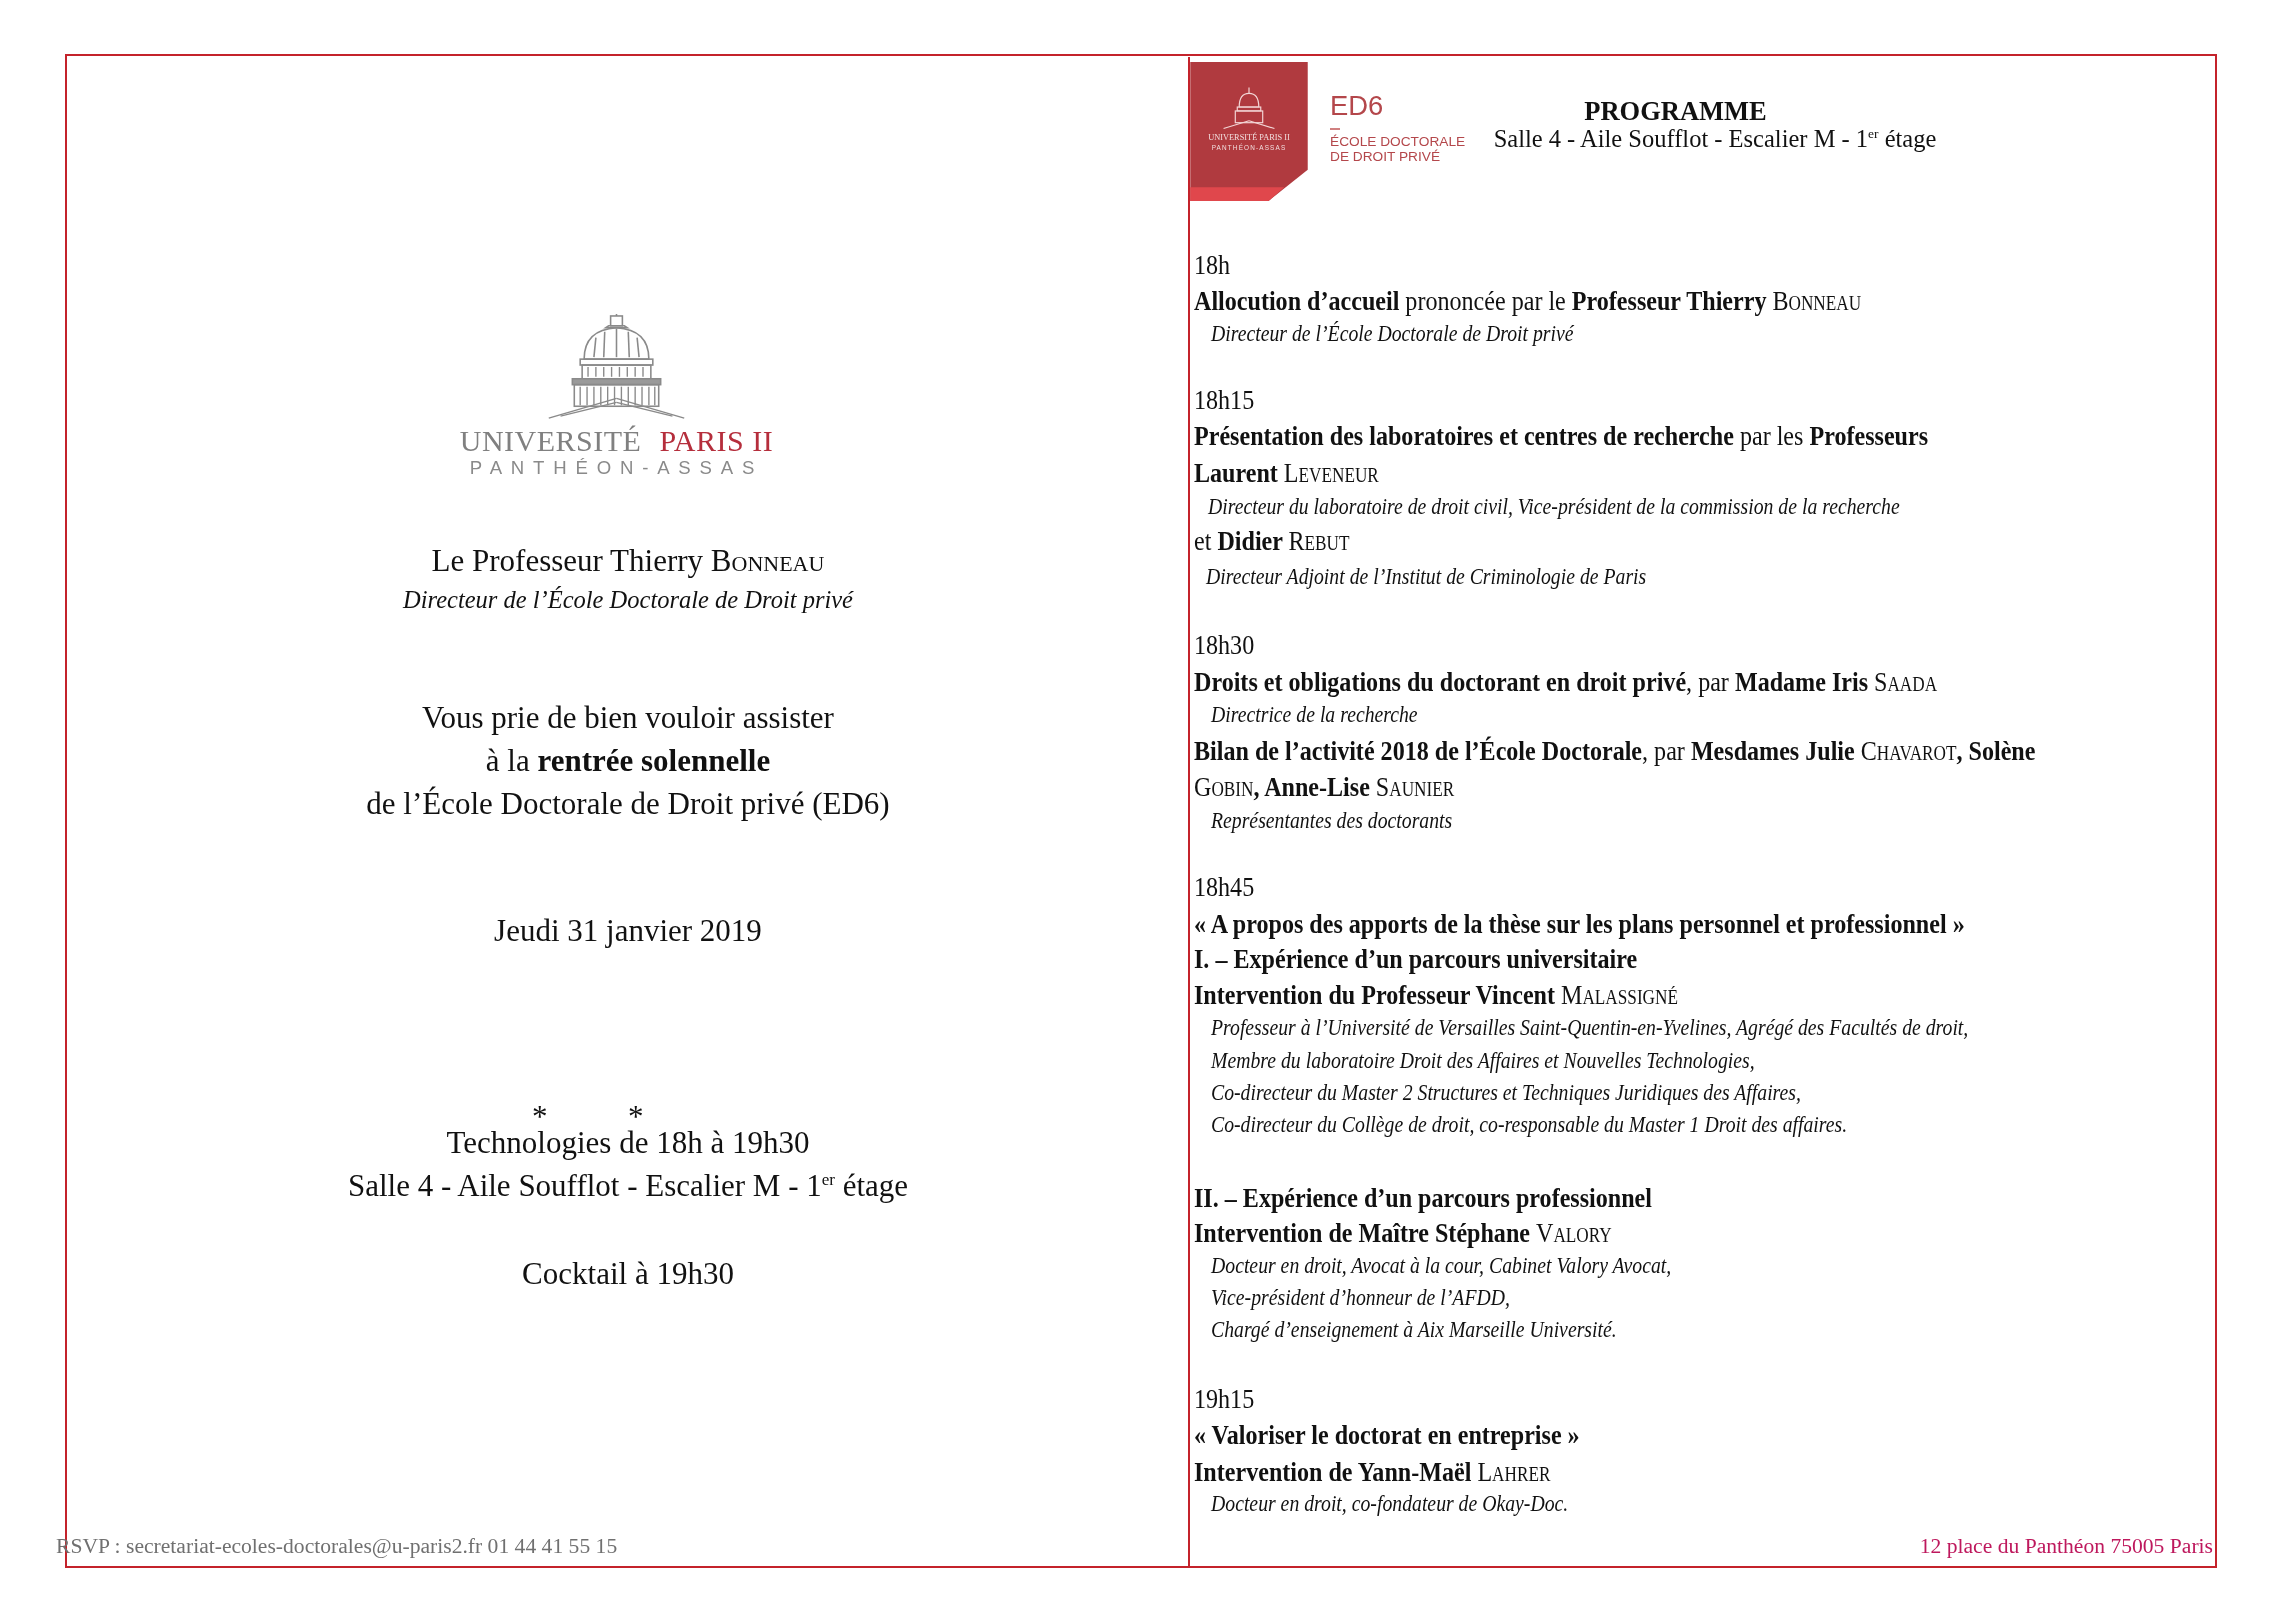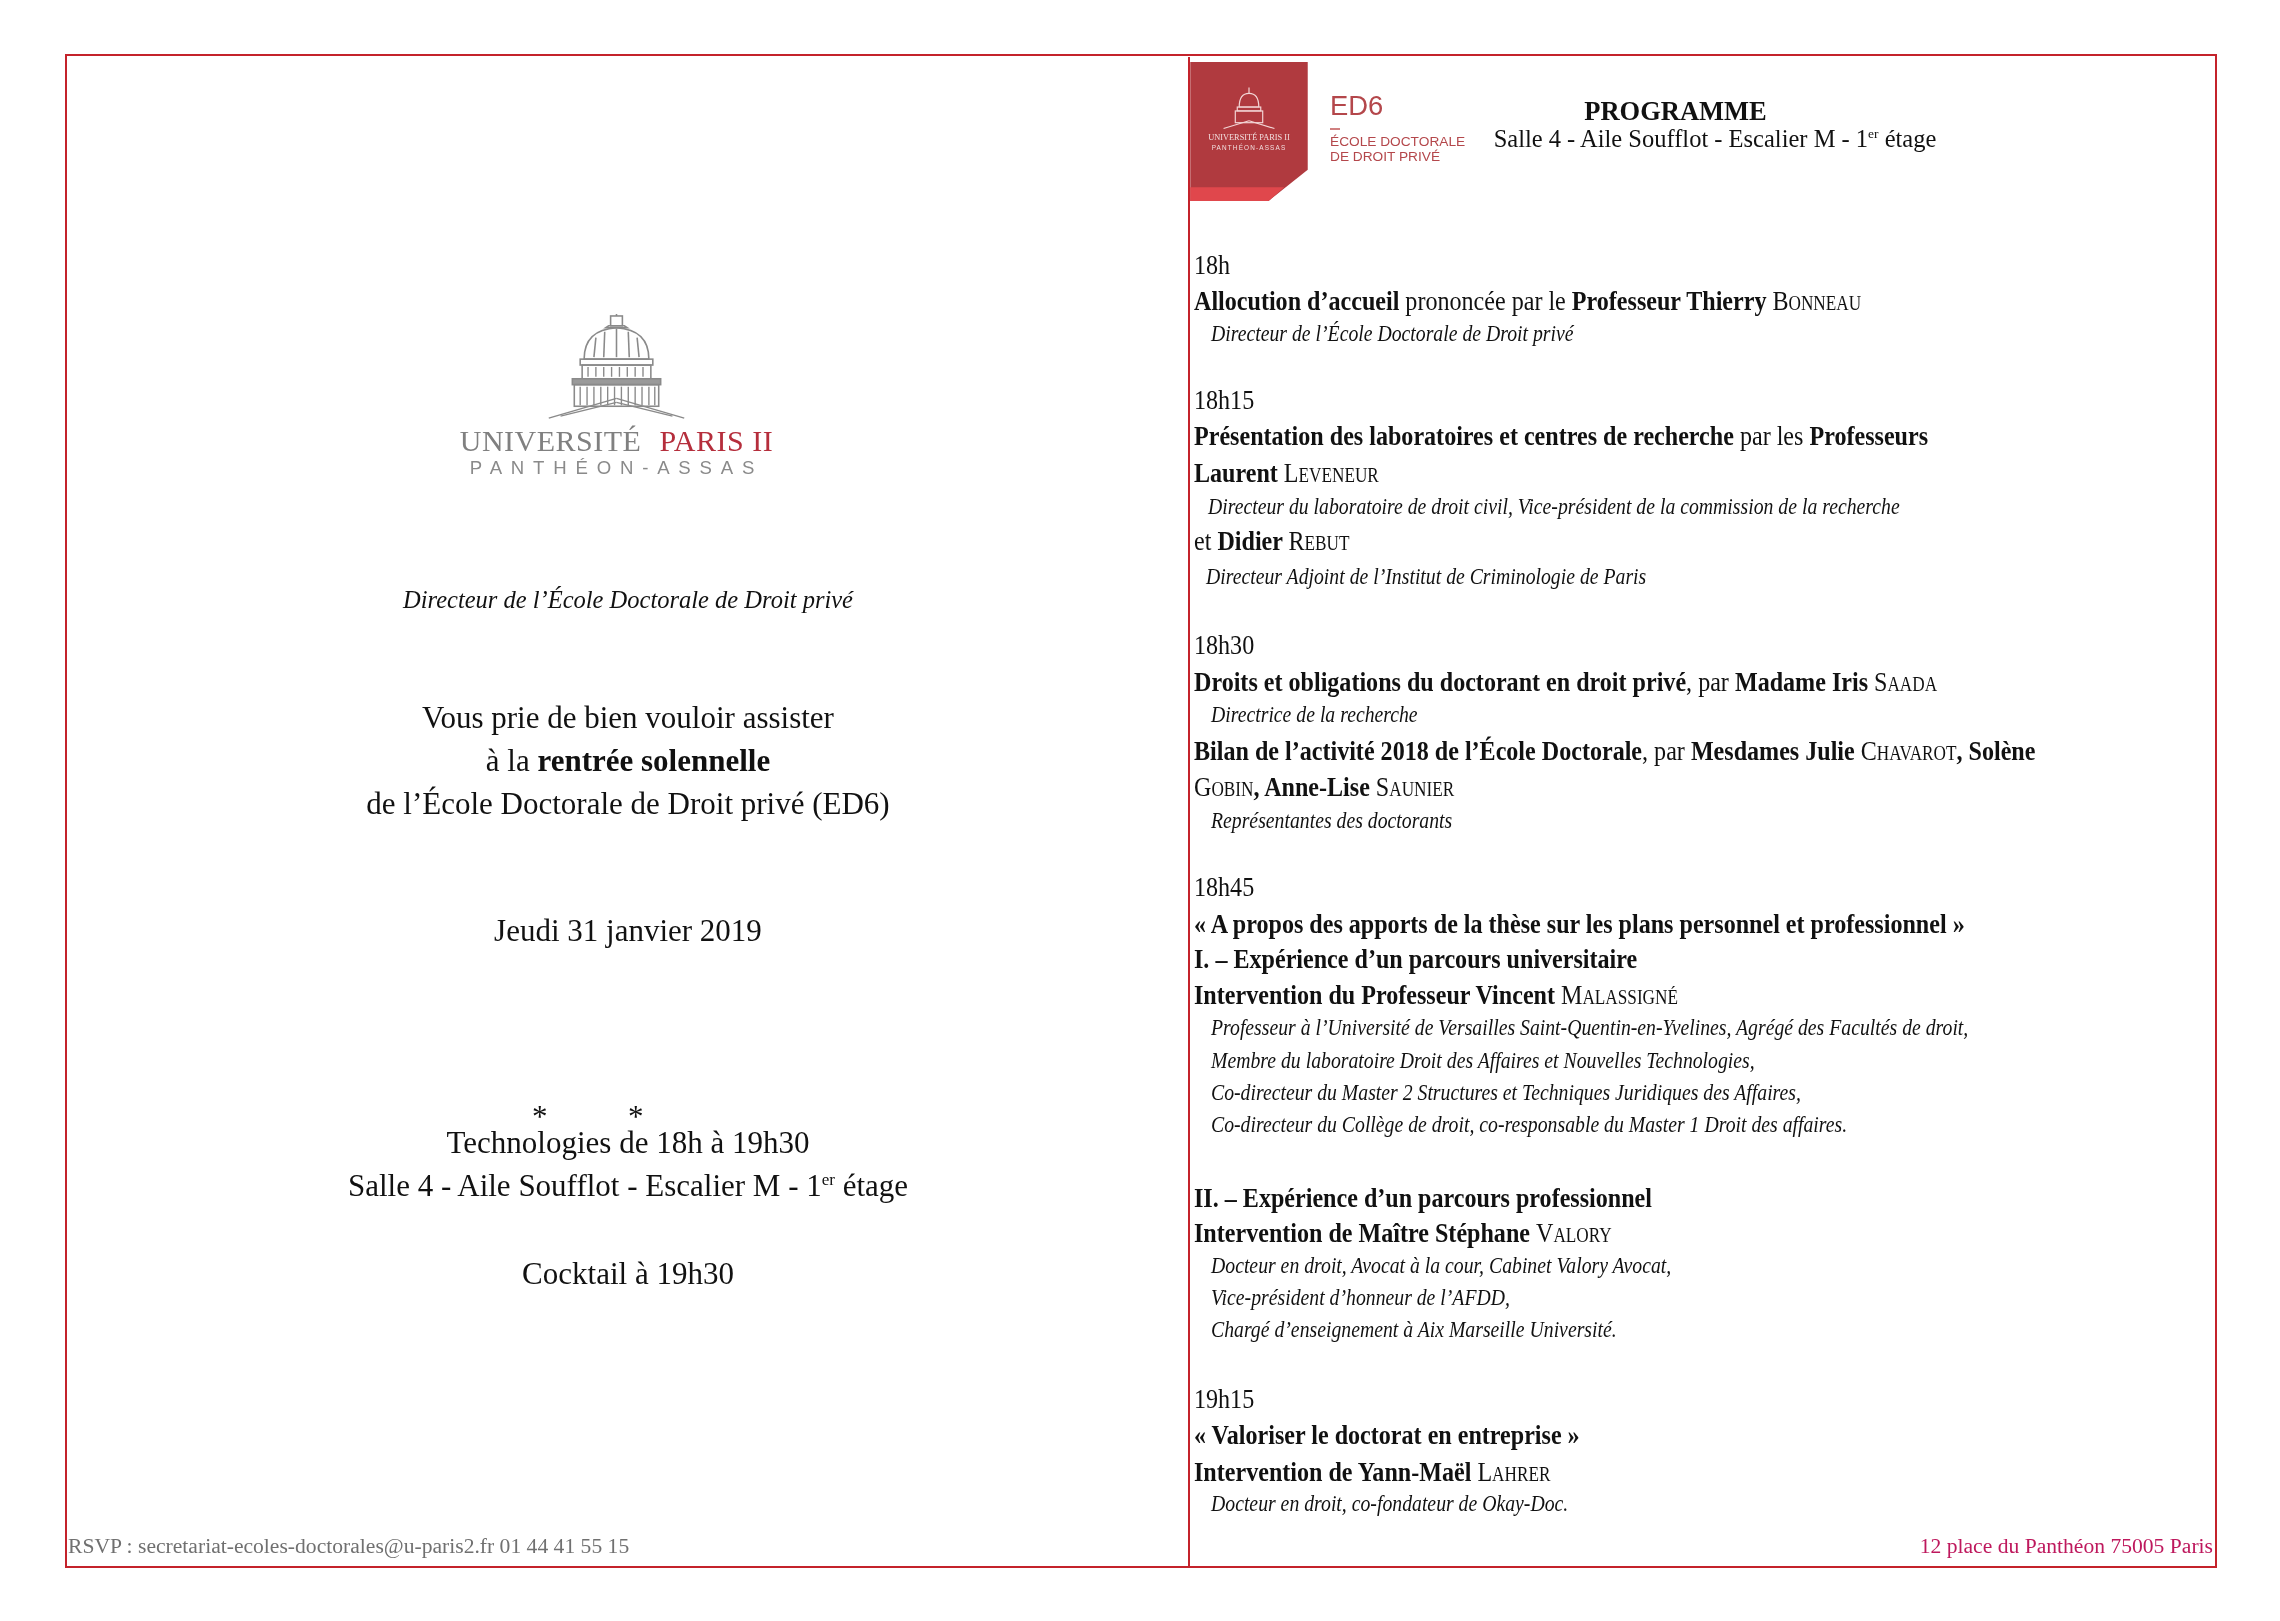--- a/index.html
+++ b/index.html
@@ -16,21 +16,21 @@
   .logo-univ .l1 { position:absolute; left:0; right:0; top:110px; font-family:"Liberation Serif", serif;
                    font-size:30px; letter-spacing:0.5px; color:#808080; white-space:nowrap; }
   .logo-univ .l1 .red { color:#b52e3c;margin-left:10px; }
   .logo-univ .l2 { position:absolute; left:0; right:0; top:143px; font-family:"Liberation Sans", sans-serif;
                    font-size:18.6px; letter-spacing:8.8px; color:#8a8a8a; white-space:nowrap; font-weight:300; }
   .ctr { position:absolute; left:0; width:1120px; text-align:center; white-space:nowrap; }
   .ctr.big { font-size:31px; }
   .ctr.it { font-style:italic; font-size:24.5px; }
   .sc { font-variant:small-caps; }
   sup.s { font-size:0.55em; vertical-align:super; line-height:0; }
-  .footer-l { position:absolute; left:68px; top:1534px; font-size:21.6px; color:#707070; white-space:nowrap; }
+  .footer-l { position:absolute; left:56px; top:1534px; font-size:21.6px; color:#707070; white-space:nowrap; }
   .footer-r { position:absolute; right:68px; top:1534px; font-size:21.6px; color:#be185d; white-space:nowrap; }
   .stars { position:absolute; top:1042px; font-size:31px; }
 
   
   .badge { position:absolute; left:1190px; top:62px; width:118px; height:139px; }
   .ed6 { position:absolute; left:1330px; top:90px; font-family:"Liberation Sans", sans-serif; color:#b4474b; }
   .ed6 .t { font-size:27.4px; letter-spacing:0px; }
   .ed6 .dash { width:9.8px; height:2px; background:#d08080; margin:5.9px 0 3.9px 0; }
   .ed6 .s { font-size:13.7px; line-height:15.7px; }
   .prog-title { position:absolute; left:1509px; width:333px; top:96px; text-align:center;
@@ -90,20 +90,21 @@
         <line x1="16" y1="106" x2="85" y2="86"></line>
           <line x1="85" y1="86" x2="154" y2="106"></line>
         <line x1="28" y1="104" x2="85" y2="90"></line>
           <line x1="85" y1="90" x2="142" y2="104"></line>
       </g>
     </svg>
     <div class="l1"><span>UNIVERSITÉ</span> <span class="red">PARIS II</span></div>
     <div class="l2">PANTHÉON-ASSAS</div>
   </div>
 
+  <div class="ctr big" style="top:486px;"><span>Le Professeur Thierry </span><span class="sc">Bonneau</span></div>
   <div class="ctr it" style="top:529px;">Directeur de l’École Doctorale de Droit privé</div>
 
   <div class="ctr big" style="top:643px;">Vous prie de bien vouloir assister</div>
   <div class="ctr big" style="top:686px;"><span>à la </span><b>rentrée solennelle</b></div>
   <div class="ctr big" style="top:729px;">de l’École Doctorale de Droit privé (ED6)</div>
 
   <div class="ctr big" style="top:856px;">Jeudi 31 janvier 2019</div>
 
   <div class="stars" style="left:464px;">*</div>
   <div class="stars" style="left:560px;">*</div>

